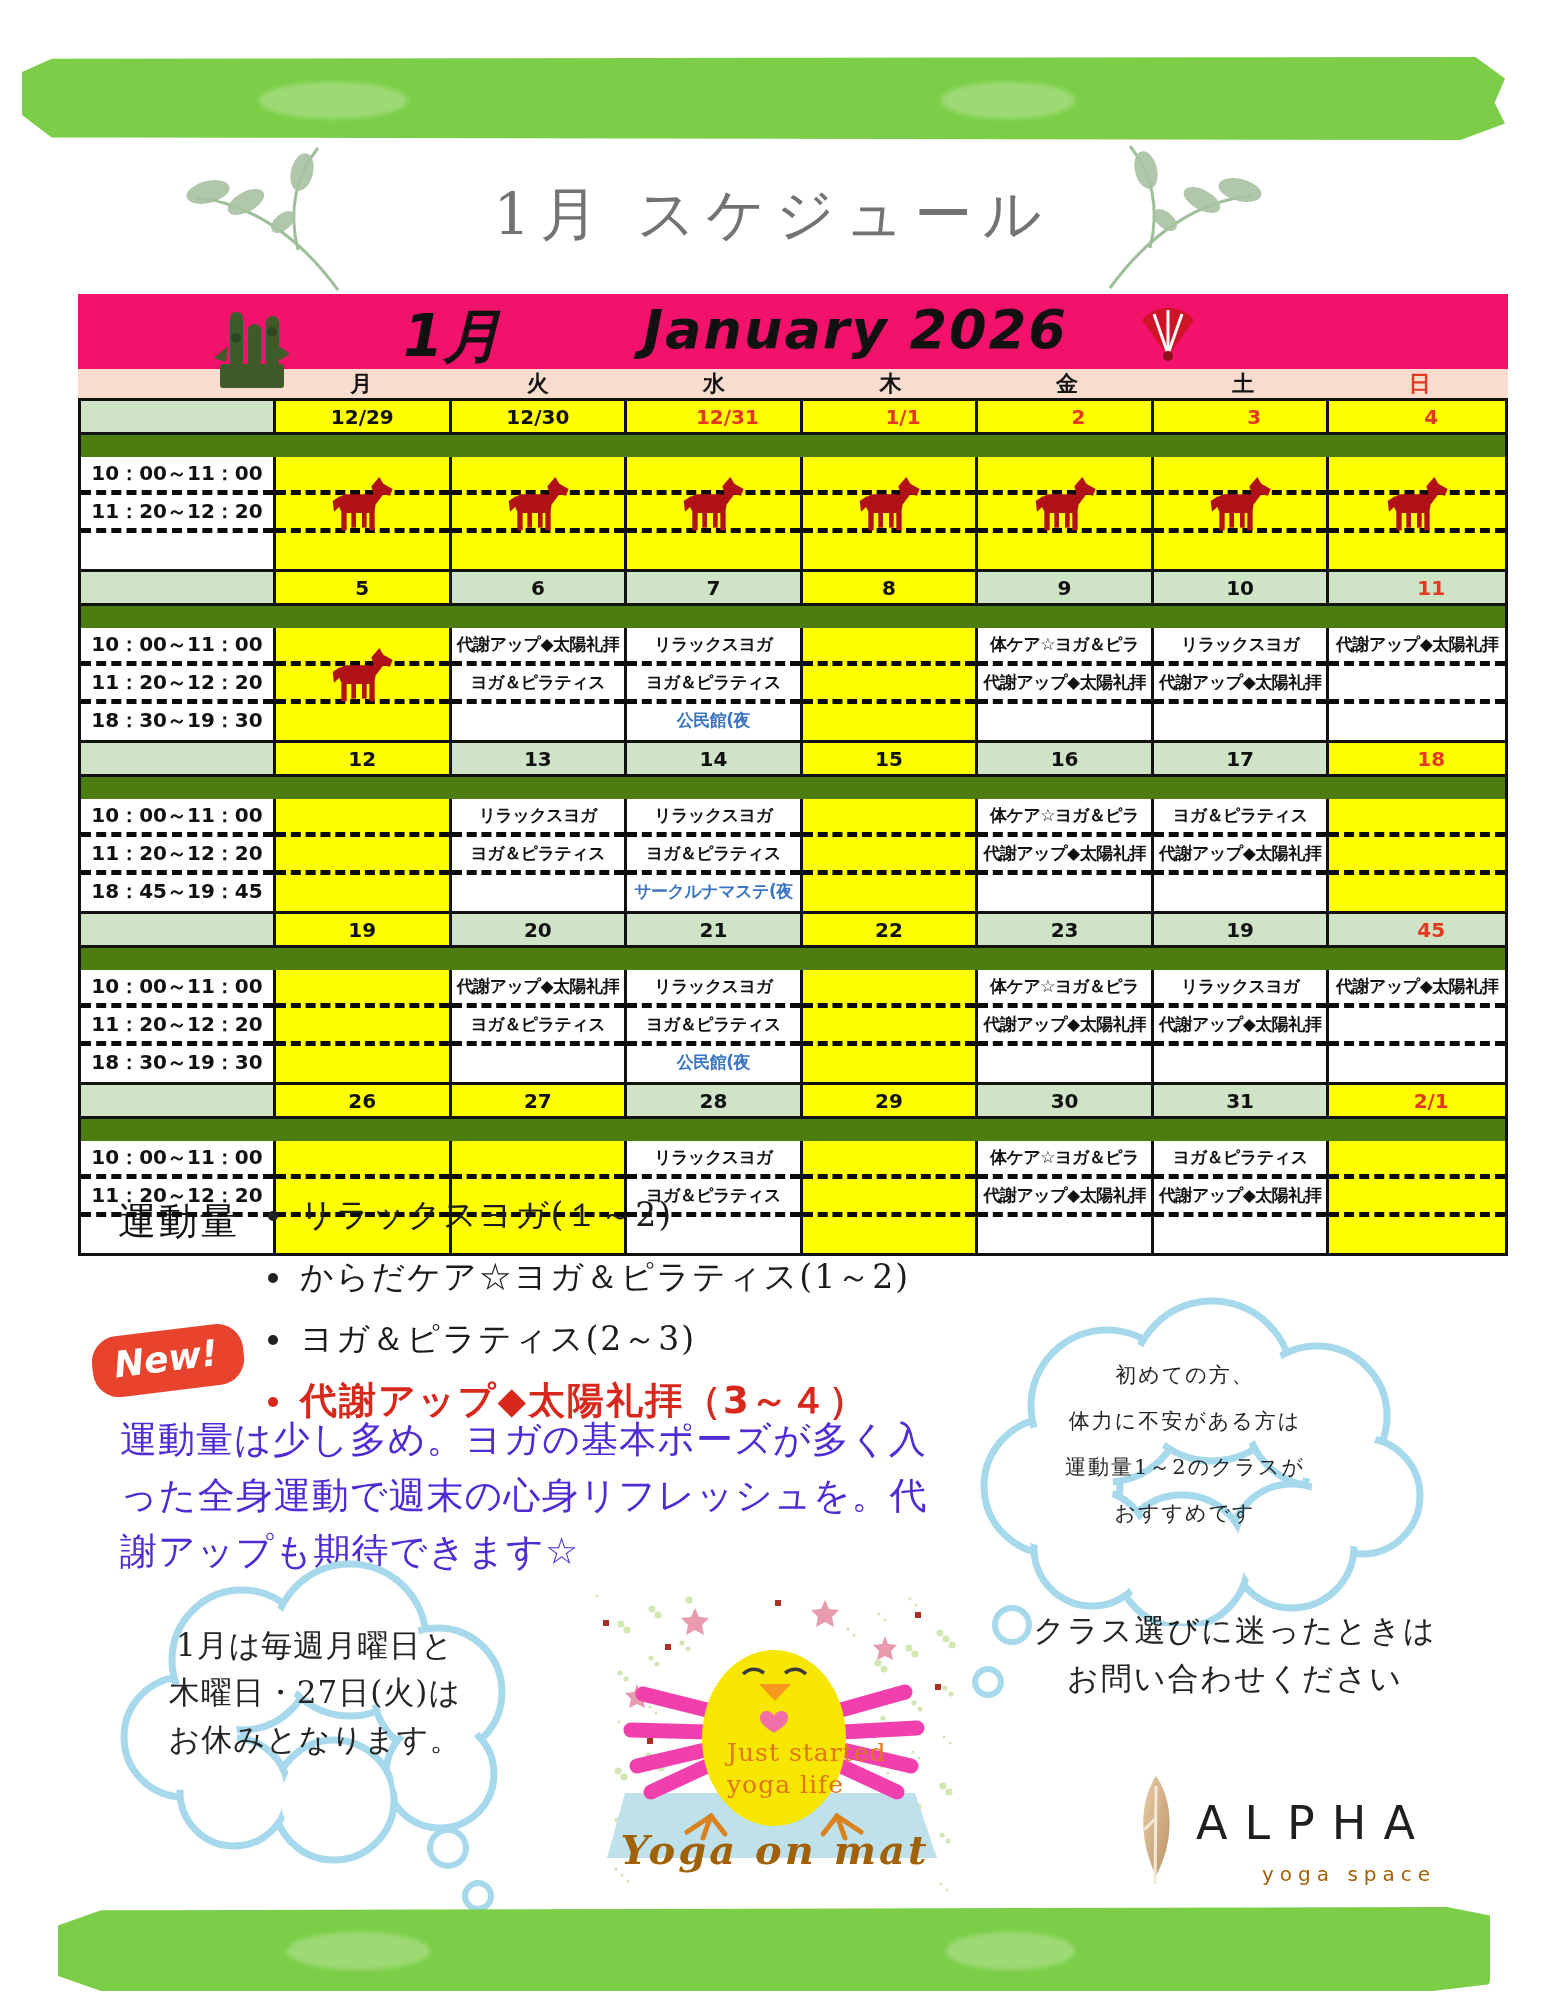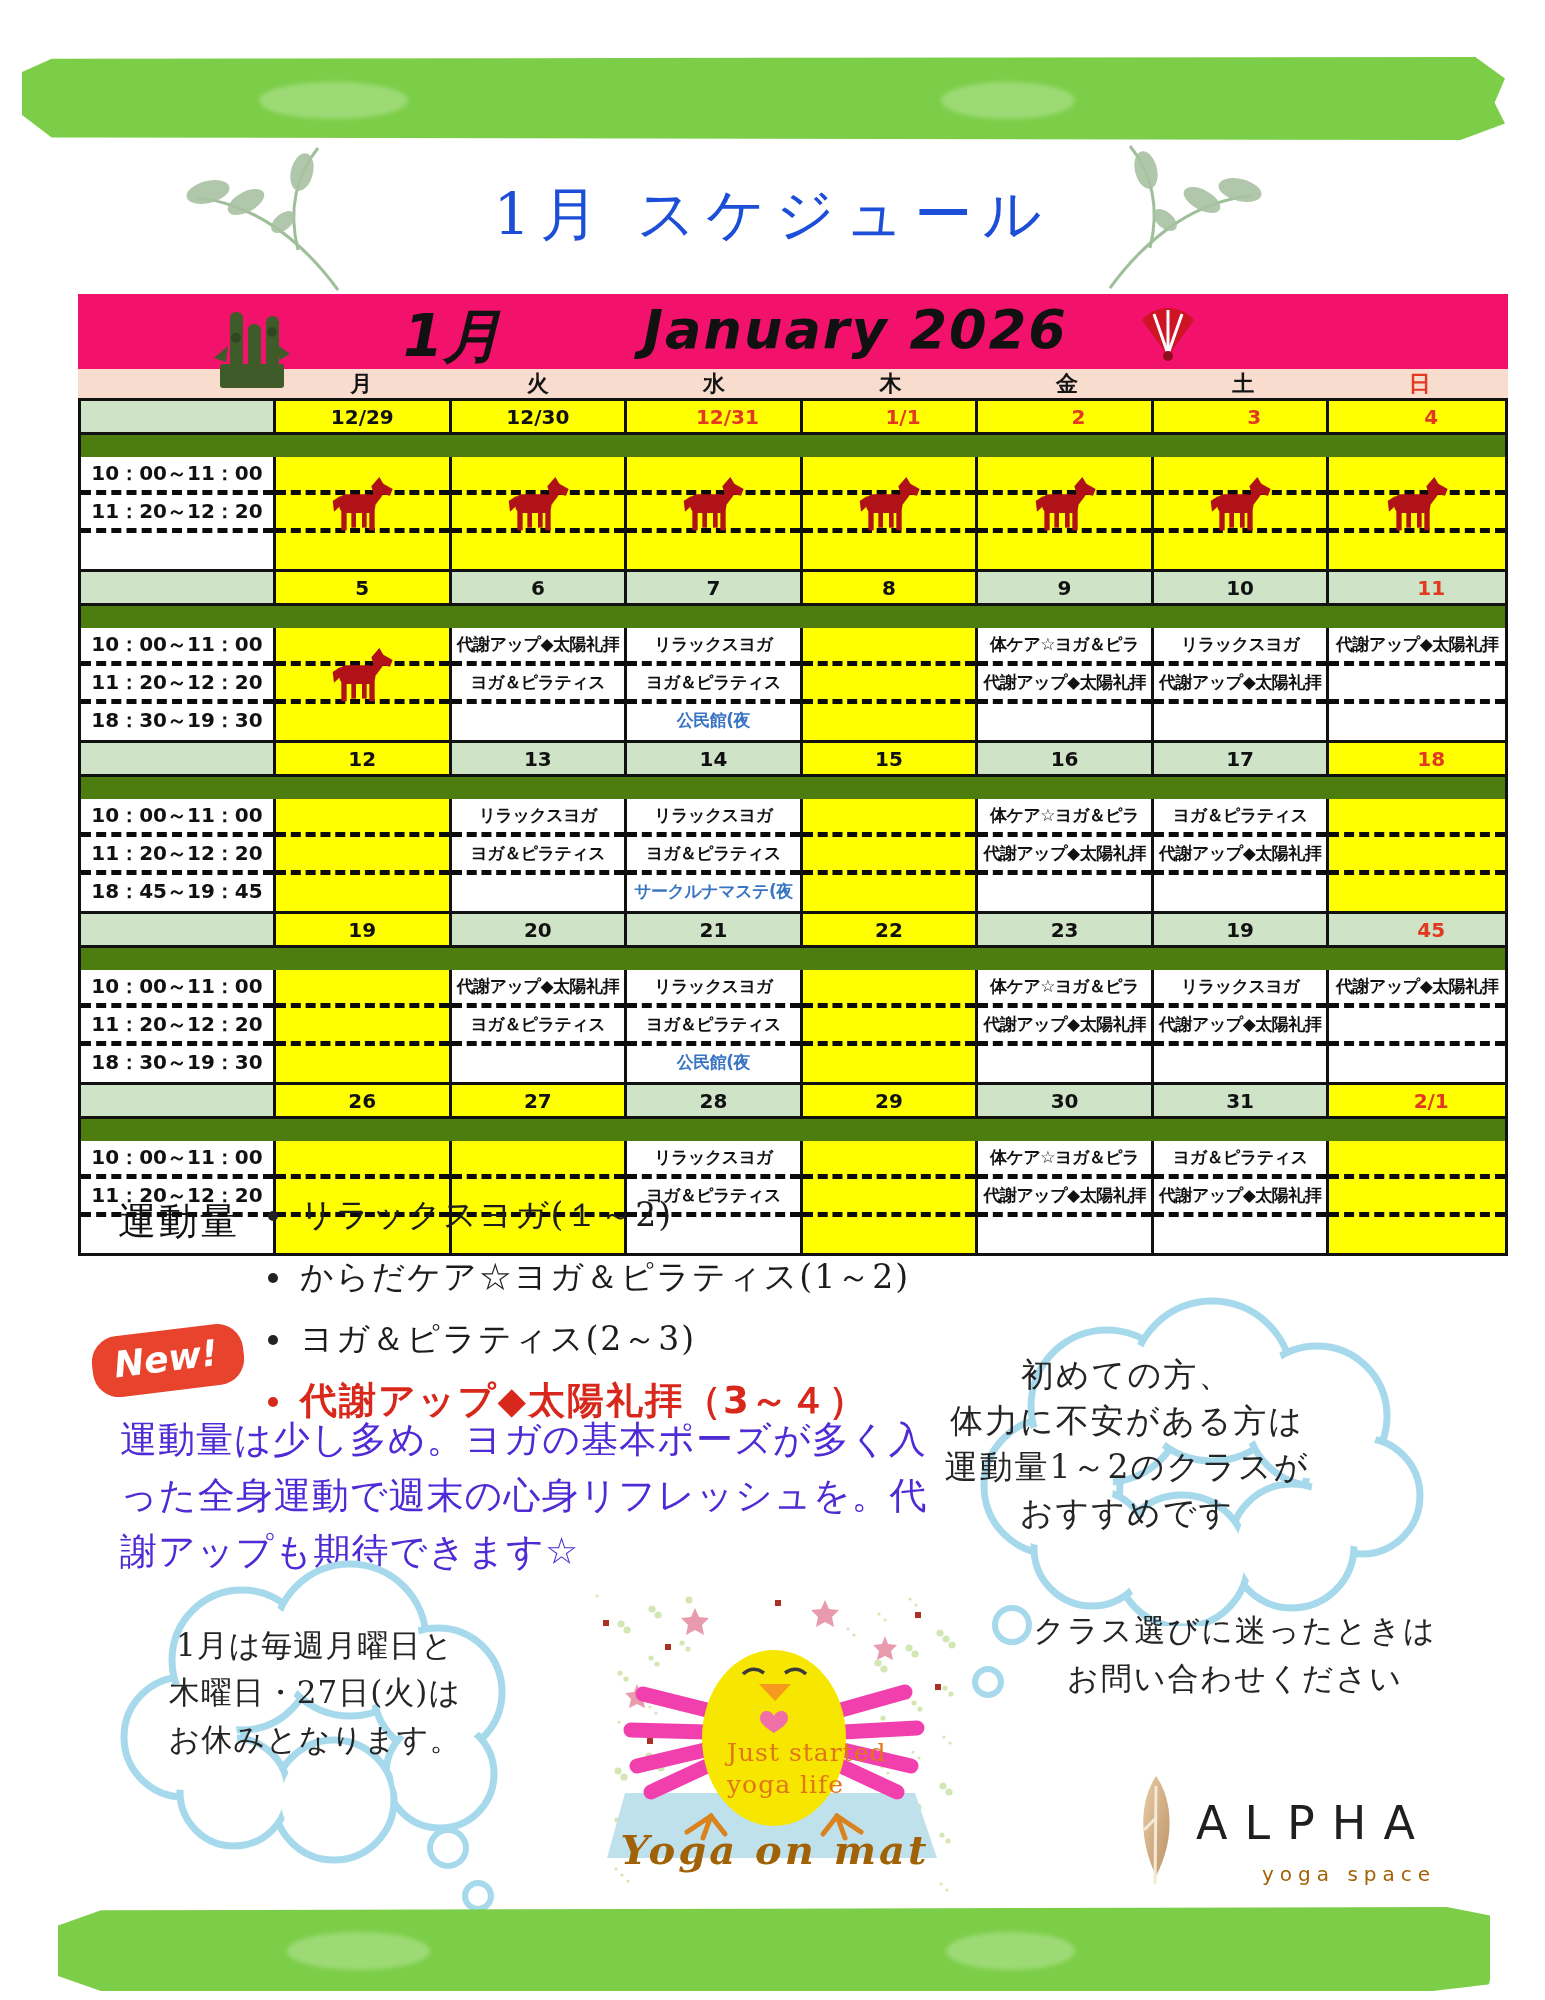--- a/index.html
+++ b/index.html
@@ -13,21 +13,21 @@
     clip-path:polygon(0 18%,2% 2%,98% 0,100% 26%,99.3% 55%,100% 80%,97% 100%,2% 97%,0 70%);}
   .banner-bottom{left:58px;top:1907px;width:1432px;height:84px;
     border-radius:14px 8px 12px 10px;
     clip-path:polygon(0 22%,3% 4%,97% 0,100% 10%,100% 92%,96% 100%,3% 100%,0 82%);}
   .banner .streak{position:absolute;top:30%;height:45%;background:rgba(255,255,255,.25);
     border-radius:50%;filter:blur(2px);}
   .streak.a{left:16%;width:10%;} .streak.b{left:62%;width:9%;}
 
   
   .page-title{position:absolute;left:0;top:176px;width:100%;text-align:center;
-    font-family:"DejaVu Serif","Liberation Serif",serif;font-size:58px;letter-spacing:10px;color:#1d4ed8;}
+    font-family:"DejaVu Serif","Liberation Serif",serif;font-size:58px;letter-spacing:10px;color:#737373;}
   .leaves{position:absolute;}
   .leaves.left{left:178px;top:140px;}
   .leaves.right{left:1095px;top:138px;}
 
   
   .calendar{position:absolute;left:78px;top:294px;width:1430px;}
   .cal-header{position:relative;height:75px;background:#F2116B;}
   .month-label,.month-en{position:absolute;top:4px;font-style:italic;font-weight:800;color:#111;
      font-family:"DejaVu Sans",sans-serif;}
   .month-label{left:325px;font-size:58px;}
@@ -69,21 +69,21 @@
     font-style:italic;font-weight:800;font-size:36px;padding:8px 26px 12px 22px;
     border-radius:26px;transform:rotate(-7deg);}
   .purple-note{position:absolute;left:120px;top:1412px;width:830px;color:#4F2BD5;
     font-size:37px;font-weight:500;line-height:1.52;letter-spacing:1px;}
 
   
   .cloud-svg{position:absolute;}
   .cloud-text{position:absolute;text-align:center;
     font-family:"DejaVu Serif","Liberation Serif",serif;color:#242424;}
   .cloud-text .ln{display:block;}
-  .recommend-text{left:927px;top:1352px;width:400px;font-size:33px;line-height:46px;letter-spacing:2px;}
+  .recommend-text{left:985px;top:1352px;width:400px;font-size:21px;line-height:46px;letter-spacing:2px;}
   .contact-text{left:1010px;top:1606px;width:450px;font-size:31px;line-height:48px;letter-spacing:2px;}
   .closed-text{left:150px;top:1622px;width:330px;font-size:31px;line-height:47px;letter-spacing:1px;}
 
   
   .chick-wrap{position:absolute;left:585px;top:1588px;width:380px;height:340px;}
   .chick-line{position:absolute;font-family:"DejaVu Serif","Liberation Serif",serif;
     color:#E0761C;font-size:25px;letter-spacing:1px;}
   .chick-line.l1{left:142px;top:150px;} .chick-line.l2{left:142px;top:182px;}
   .chick-caption{position:absolute;left:0;top:238px;width:100%;text-align:center;
     font-family:"DejaVu Serif","Liberation Serif",serif;font-style:italic;

